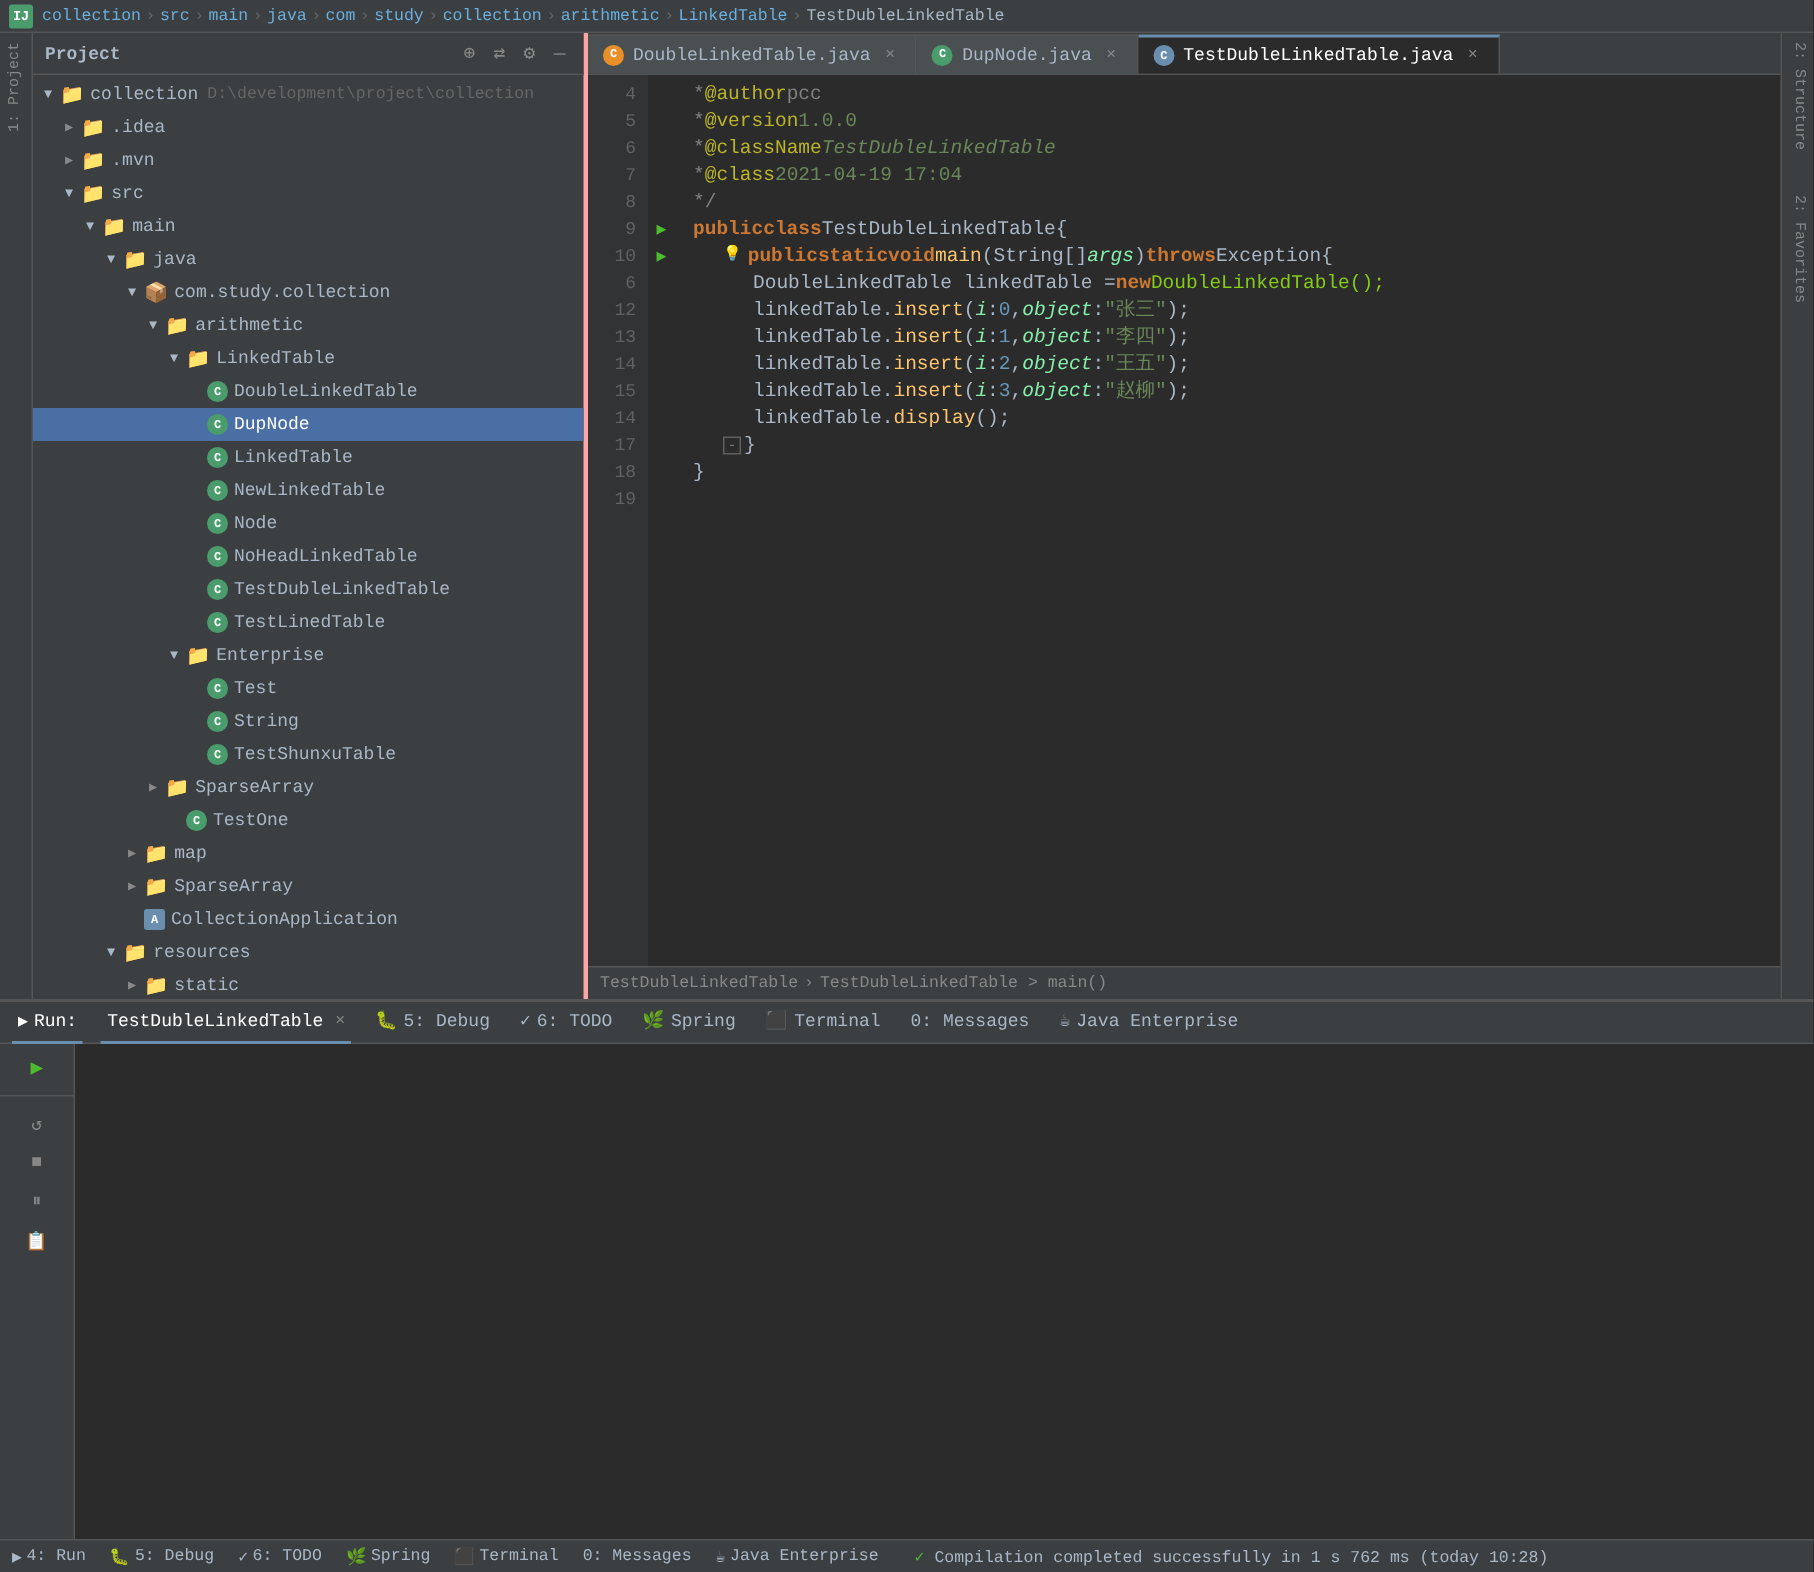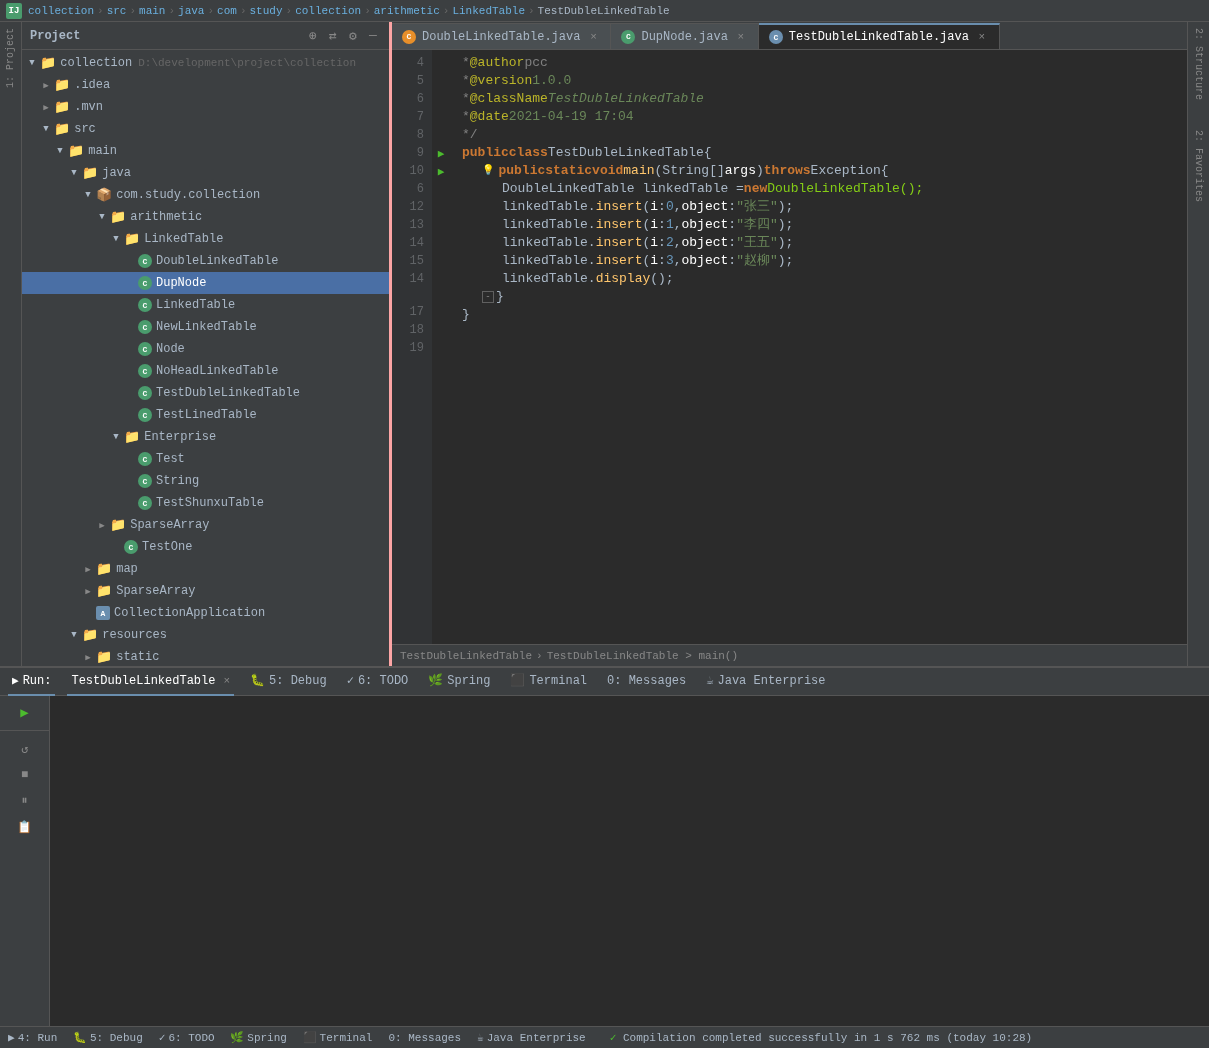--- a/index.html
+++ b/index.html
@@ -215,21 +215,21 @@
       position: relative;
     }
 
     
     .kw { color: #cc7832; font-weight: bold; }
     .fn { color: #ffc66d; }
     .str { color: #6a8759; }
     .comment { color: #808080; }
     .annotation { color: #bbb529; }
     .annotation-val { color: #6a8759; }
-    .param { color: #ffffff; }
+    .param { color: #86efac; font-style: italic; }
     .number { color: #6897bb; }
     .paren { color: #a9b7c6; }
 
     
     .editor-breadcrumb {
       height: 22px;
       background: #3c3f41;
       border-top: 1px solid #555;
       display: flex;
       align-items: center;
@@ -605,21 +605,21 @@
           <div style="height:18px;">7</div>
           <div style="height:18px;">8</div>
           <div style="height:18px;">9</div>
           <div style="height:18px;">10</div>
           <div style="height:18px;">6</div>
           <div style="height:18px;">12</div>
           <div style="height:18px;">13</div>
           <div style="height:18px;">14</div>
           <div style="height:18px;">15</div>
           <div style="height:18px;">14</div>
-          <div style="height:18px;margin-top:15px;">17</div>
+          <div style="height:18px;">17</div>
           <div style="height:18px;">18</div>
           <div style="height:18px;">19</div>
         </div>
 
         <div class="gutter-run">
           <div class="gutter-cell" style="height:18px;"></div>
           <div class="gutter-cell" style="height:18px;"></div>
           <div class="gutter-cell" style="height:18px;"></div>
           <div class="gutter-cell" style="height:18px;"></div>
           <div class="gutter-cell" style="height:18px;"></div>
@@ -651,21 +651,21 @@
           </div>
 
           <div class="code-line">
             <span class="comment"> * </span>
               <span class="annotation">@className</span>
               <span style="color:#6a8759;font-style:italic;"> TestDubleLinkedTable</span>
           </div>
 
           <div class="code-line">
             <span class="comment"> * </span>
-              <span class="annotation">@date</span>
+              <span class="annotation">@class</span>
               <span class="annotation-val"> 2021-04-19 17:04</span>
           </div>
 
           <div class="code-line">
             <span class="comment"> */</span>
           </div>
 
           <div class="code-line">
             <span class="kw">public </span>
               <span class="kw">class </span>

